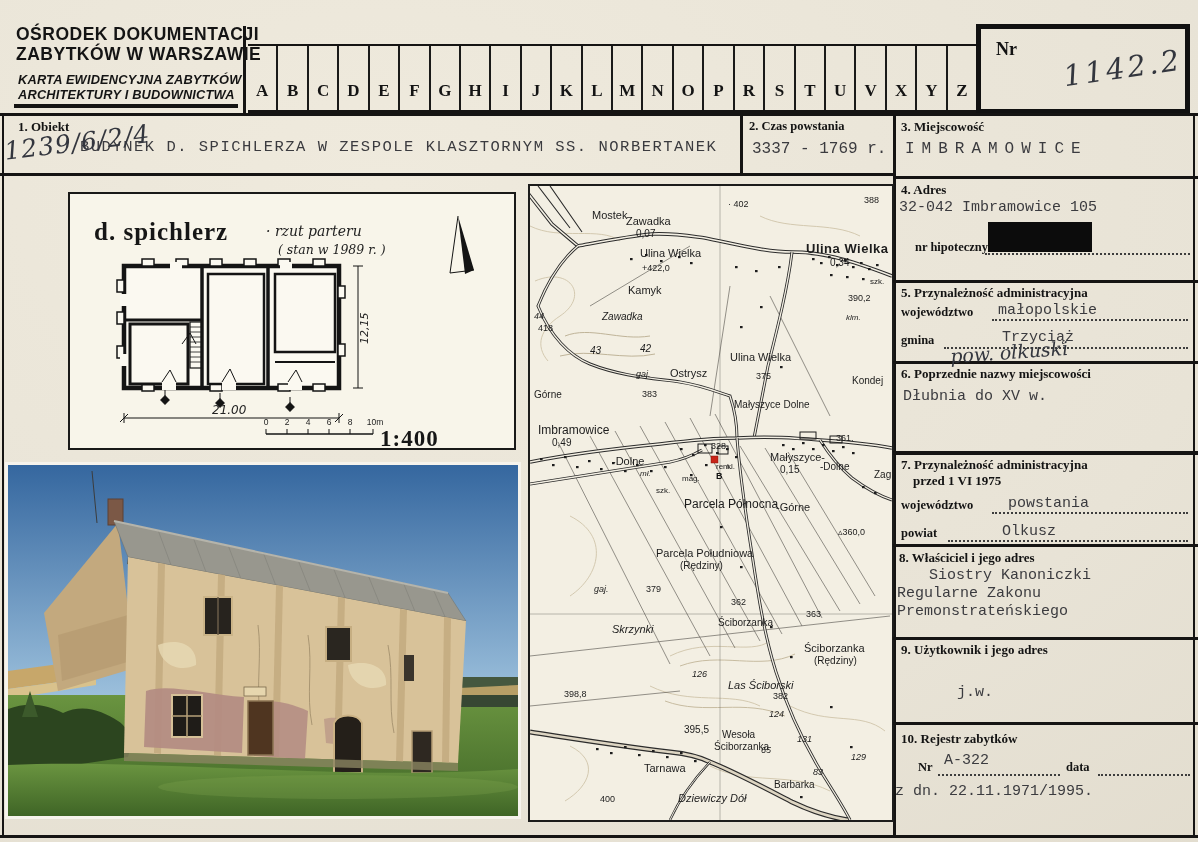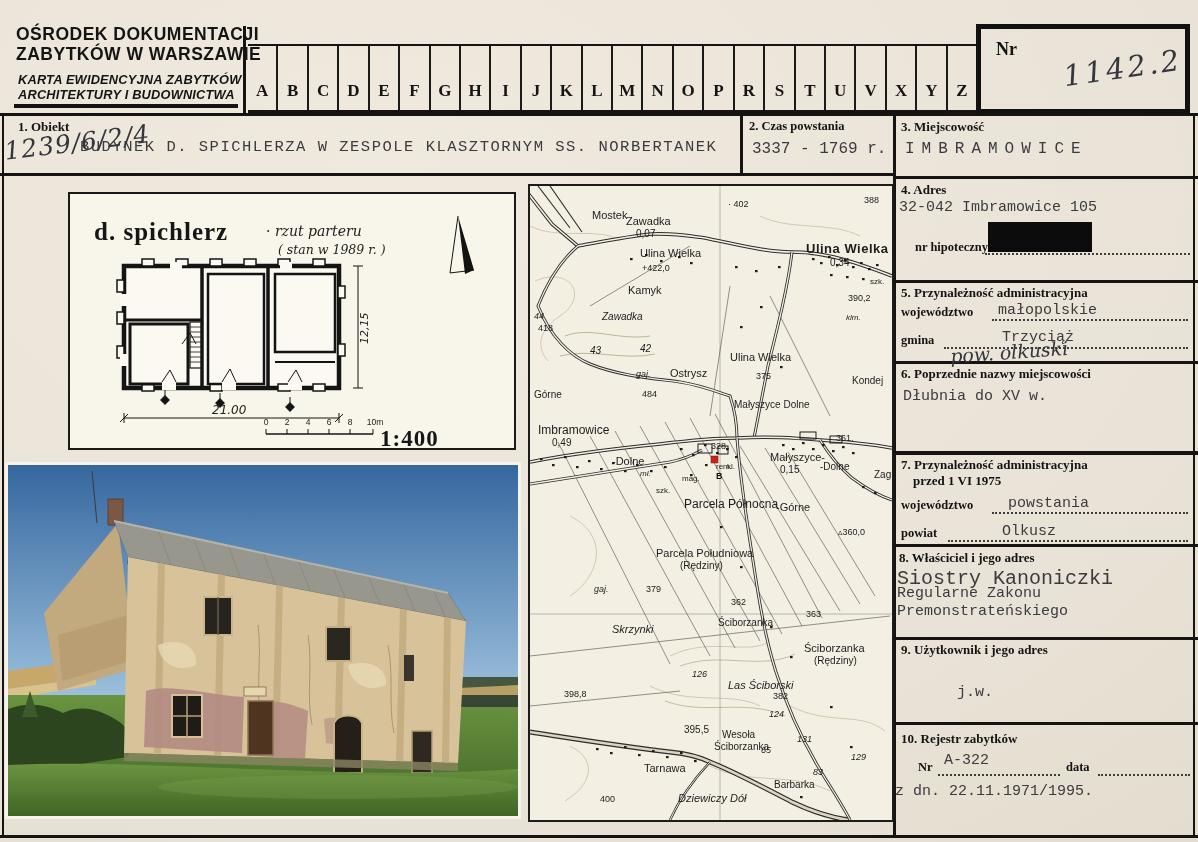--- a/index.html
+++ b/index.html
@@ -334,21 +334,21 @@
         <span class="map-label" style="left: 340px; top: 92px; font-size: 8px;">szk.</span>
         <span class="map-label" style="left: 318px; top: 108px; font-size: 9px;">390,2</span>
         <span class="map-label it" style="left: 316px; top: 128px; font-size: 8px;">klm.</span>
         <span class="map-label it" style="left: 72px; top: 126px; font-size: 10px;">Zawadka</span>
         <span class="map-label it" style="left: 4px; top: 126px; font-size: 9px;">44</span>
         <span class="map-label" style="left: 8px; top: 138px; font-size: 9px;">418</span>
         <span class="map-label it" style="left: 60px; top: 160px; font-size: 10px;">43</span>
         <span class="map-label it" style="left: 110px; top: 158px; font-size: 10px;">42</span>
         <span class="map-label it" style="left: 106px; top: 184px; font-size: 9px;">gaj.</span>
         <span class="map-label" style="left: 140px; top: 182px; font-size: 11px;">Ostrysz</span>
-        <span class="map-label" style="left: 112px; top: 204px; font-size: 9px;">484</span>
+        <span class="map-label" style="left: 112px; top: 204px; font-size: 9px;">383</span>
         <span class="map-label" style="left: 4px; top: 204px; font-size: 10px;">Górne</span>
         <span class="map-label" style="left: 200px; top: 166px; font-size: 11px;">Ulina Wielka</span>
         <span class="map-label" style="left: 226px; top: 186px; font-size: 9px;">375</span>
         <span class="map-label" style="left: 322px; top: 190px; font-size: 10px;">Kondej</span>
         <span class="map-label" style="left: 204px; top: 214px; font-size: 10px;">Małyszyce Dolne</span>
         <span class="map-label" style="left: 8px; top: 238px; font-size: 12px;">Imbramowice</span>
         <span class="map-label" style="left: 22px; top: 252px; font-size: 10px;">0,49</span>
         <span class="map-label" style="left: 181px; top: 256px; font-size: 9px;">328</span>
         <span class="map-label" style="left: 82px; top: 270px; font-size: 11px;">-Dolne</span>
         <span class="map-label it" style="left: 110px; top: 284px; font-size: 8px;">mł.</span>
@@ -493,21 +493,21 @@
     <span class="lbl lbl-sm" style="left:901px;top:498px;">województwo</span>
     <div class="dotted" style="left:992px;top:511px;width:196px;"></div>
     <span class="mono" style="left:1008px;top:495px;font-size:15px;">powstania</span>
     <span class="lbl lbl-sm" style="left:901px;top:526px;">powiat</span>
     <div class="dotted" style="left:948px;top:539px;width:240px;"></div>
     <span class="mono" style="left:1002px;top:523px;font-size:15px;">Olkusz</span>
   </div>
 
   <div>
     <span class="lbl" style="left:899px;top:550px;">8. Właściciel i jego adres</span>
-    <span class="mono" style="left:897px;top:567px;font-size:20px;">Siostry Kanoniczki</span>
+    <span class="mono" style="left:897px;top:567px;font-size:15px;padding-left:32px;">Siostry Kanoniczki</span>
     <span class="mono" style="left:897px;top:585px;font-size:15px;">Regularne Zakonu</span>
     <span class="mono" style="left:897px;top:603px;font-size:15px;">Premonstrateńskiego</span>
   </div>
 
   <div>
     <span class="lbl" style="left:901px;top:642px;">9. Użytkownik i jego adres</span>
     <span class="mono" style="left:957px;top:684px;font-size:15px;">j.w.</span>
   </div>
 
   <div>

